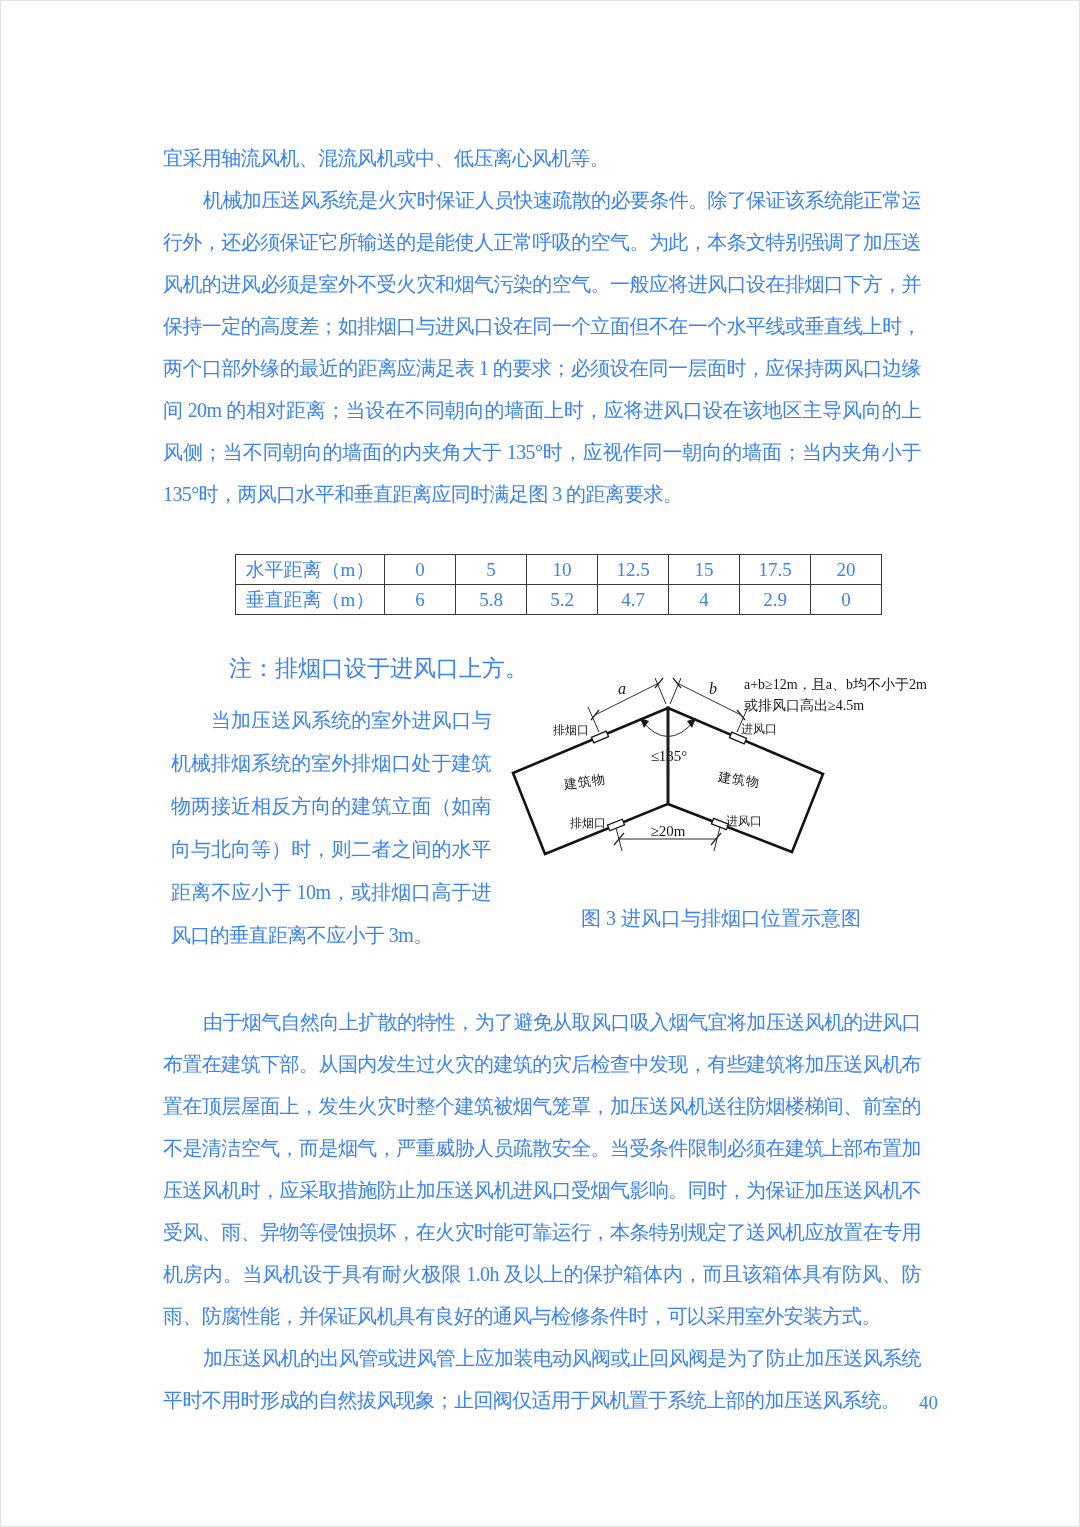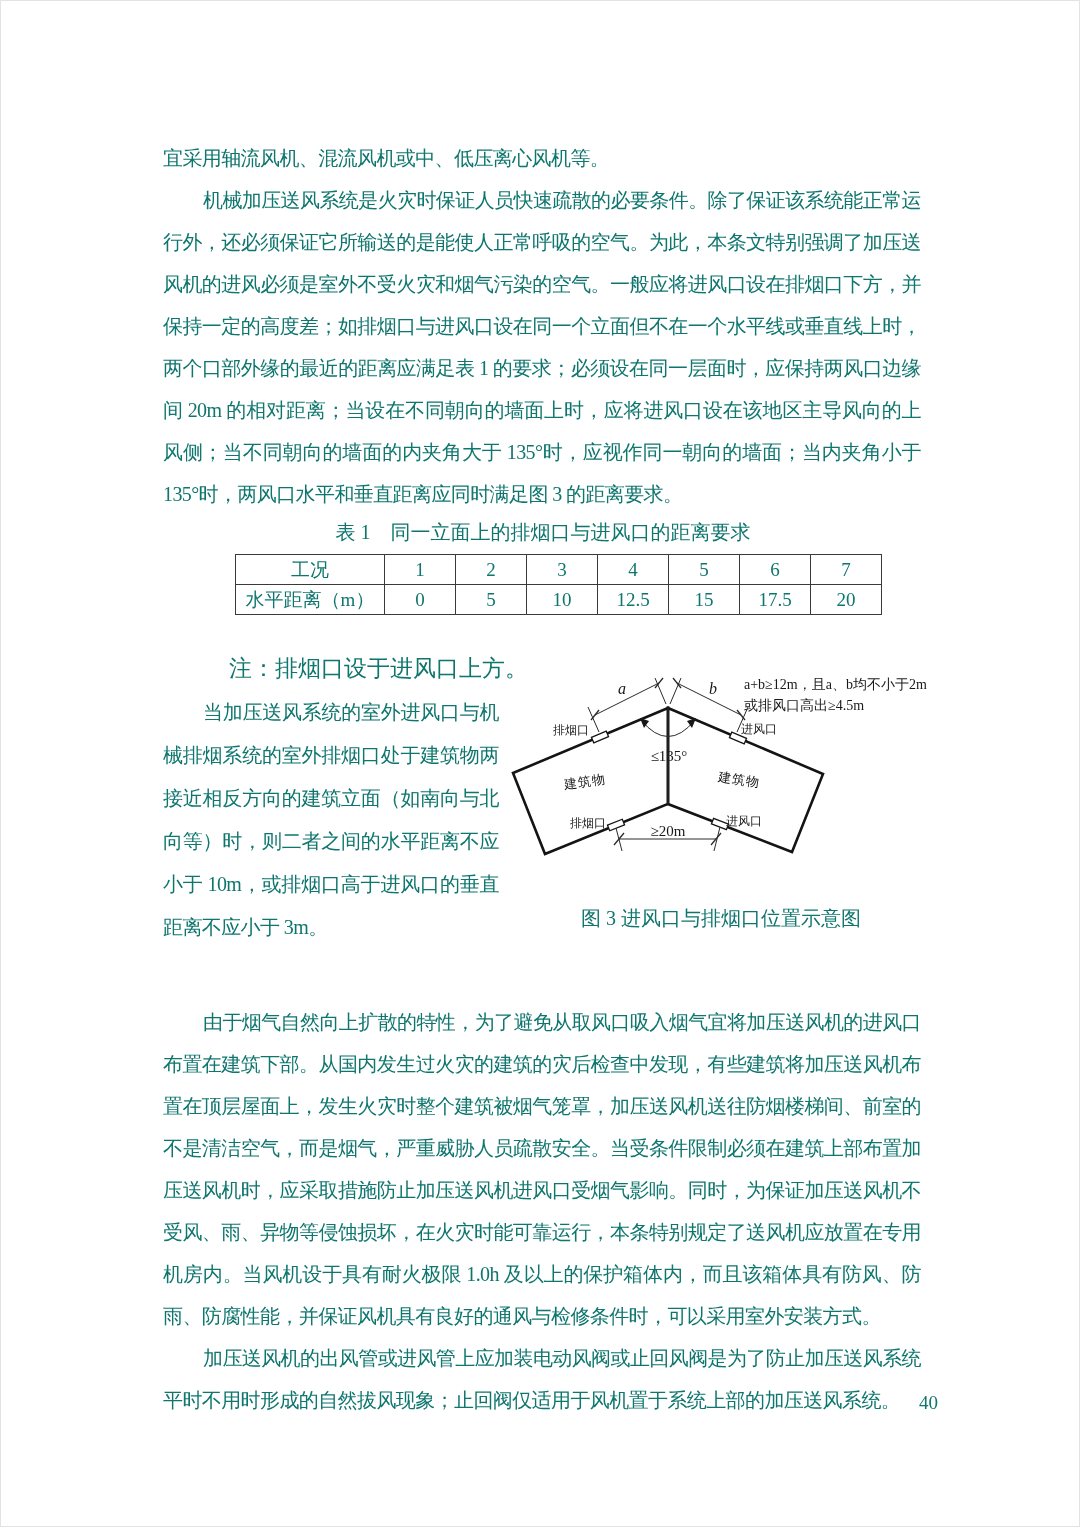--- a/index.html
+++ b/index.html
@@ -5,21 +5,21 @@
   html,body{margin:0;padding:0;background:#f2f2f2;}
   .page{
     position:relative;
     width:1080px;height:1527px;
     margin:0 auto;
     background:#ffffff;
     border:1px solid #e3e3e3;
     box-sizing:border-box;
     overflow:hidden;
     font-family:"Liberation Serif","DejaVu Serif",serif;
-    color:#0f766e;
+    color:#3b82f6;
   }
   .body-text{
     position:absolute;
     left:162px;width:758px;
     font-size:20px;line-height:42px;
     letter-spacing:-0.6px;
     text-align:justify;
     text-justify:inter-ideograph;
   }
   .body-text p{margin:0;text-indent:2em;}
@@ -45,21 +45,21 @@
   .tbl-note{
     position:absolute;left:228px;top:652px;
     font-size:23px;
   }
   .fig-left{
     position:absolute;left:162px;top:690px;width:336px;
     font-size:20px;line-height:43px;
     letter-spacing:-0.6px;
     text-align:justify;text-justify:inter-ideograph;
   }
-  .fig-left p{margin:0;text-indent:2em;}
+  .fig-left p{margin:8px;text-indent:2em;}
   .fig-right{
     position:absolute;left:500px;top:660px;width:440px;
   }
   .fig-caption{
     display:block;width:440px;margin-top:18px;
     font-size:20px;text-align:center;
   }
   .flow2{top:1000px;}
   .flow2 p + p{margin-top:0;}
   .page-num{
@@ -80,43 +80,42 @@
 </head>
 <body>
 
 <div class="page">
 
   <div class="body-text" style="top:136px;">
     <p class="no-indent">宜采用轴流风机、混流风机或中、低压离心风机等。</p>
     <p>机械加压送风系统是火灾时保证人员快速疏散的必要条件。除了保证该系统能正常运行外，还必须保证它所输送的是能使人正常呼吸的空气。为此，本条文特别强调了加压送风机的进风必须是室外不受火灾和烟气污染的空气。一般应将进风口设在排烟口下方，并保持一定的高度差；如排烟口与进风口设在同一个立面但不在一个水平线或垂直线上时，两个口部外缘的最近的距离应满足表 1 的要求；必须设在同一层面时，应保持两风口边缘间 20m 的相对距离；当设在不同朝向的墙面上时，应将进风口设在该地区主导风向的上风侧；当不同朝向的墙面的内夹角大于 135°时，应视作同一朝向的墙面；当内夹角小于 135°时，两风口水平和垂直距离应同时满足图 3 的距离要求。</p>
   </div>
 
-  <div class="tbl-title">表 1　同一立面上的排烟口与进风口的距离要求</div>
 
   <table class="dist">
     <tbody>
-      <tr>
-        <td class="rowhead">工况</td>
-        <td class="val">1</td>
-        <td class="val">2</td>
-        <td class="val">3</td>
-        <td class="val">4</td>
-        <td class="val">5</td>
-        <td class="val">6</td>
-        <td class="val">7</td>
-      </tr>
       <tr>
         <td class="rowhead">水平距离（m）</td>
         <td class="val">0</td>
         <td class="val">5</td>
         <td class="val">10</td>
         <td class="val">12.5</td>
         <td class="val">15</td>
         <td class="val">17.5</td>
         <td class="val">20</td>
+      </tr>
+      <tr>
+        <td class="rowhead">垂直距离（m）</td>
+        <td class="val">6</td>
+        <td class="val">5.8</td>
+        <td class="val">5.2</td>
+        <td class="val">4.7</td>
+        <td class="val">4</td>
+        <td class="val">2.9</td>
+        <td class="val">0</td>
       </tr>
     </tbody>
   </table>
 
   <div class="tbl-note">注：排烟口设于进风口上方。</div>
 
   <div class="fig-left">
     <p>当加压送风系统的室外进风口与机械排烟系统的室外排烟口处于建筑物两接近相反方向的建筑立面（如南向与北向等）时，则二者之间的水平距离不应小于 10m，或排烟口高于进风口的垂直距离不应小于 3m。</p>
   </div>
 

